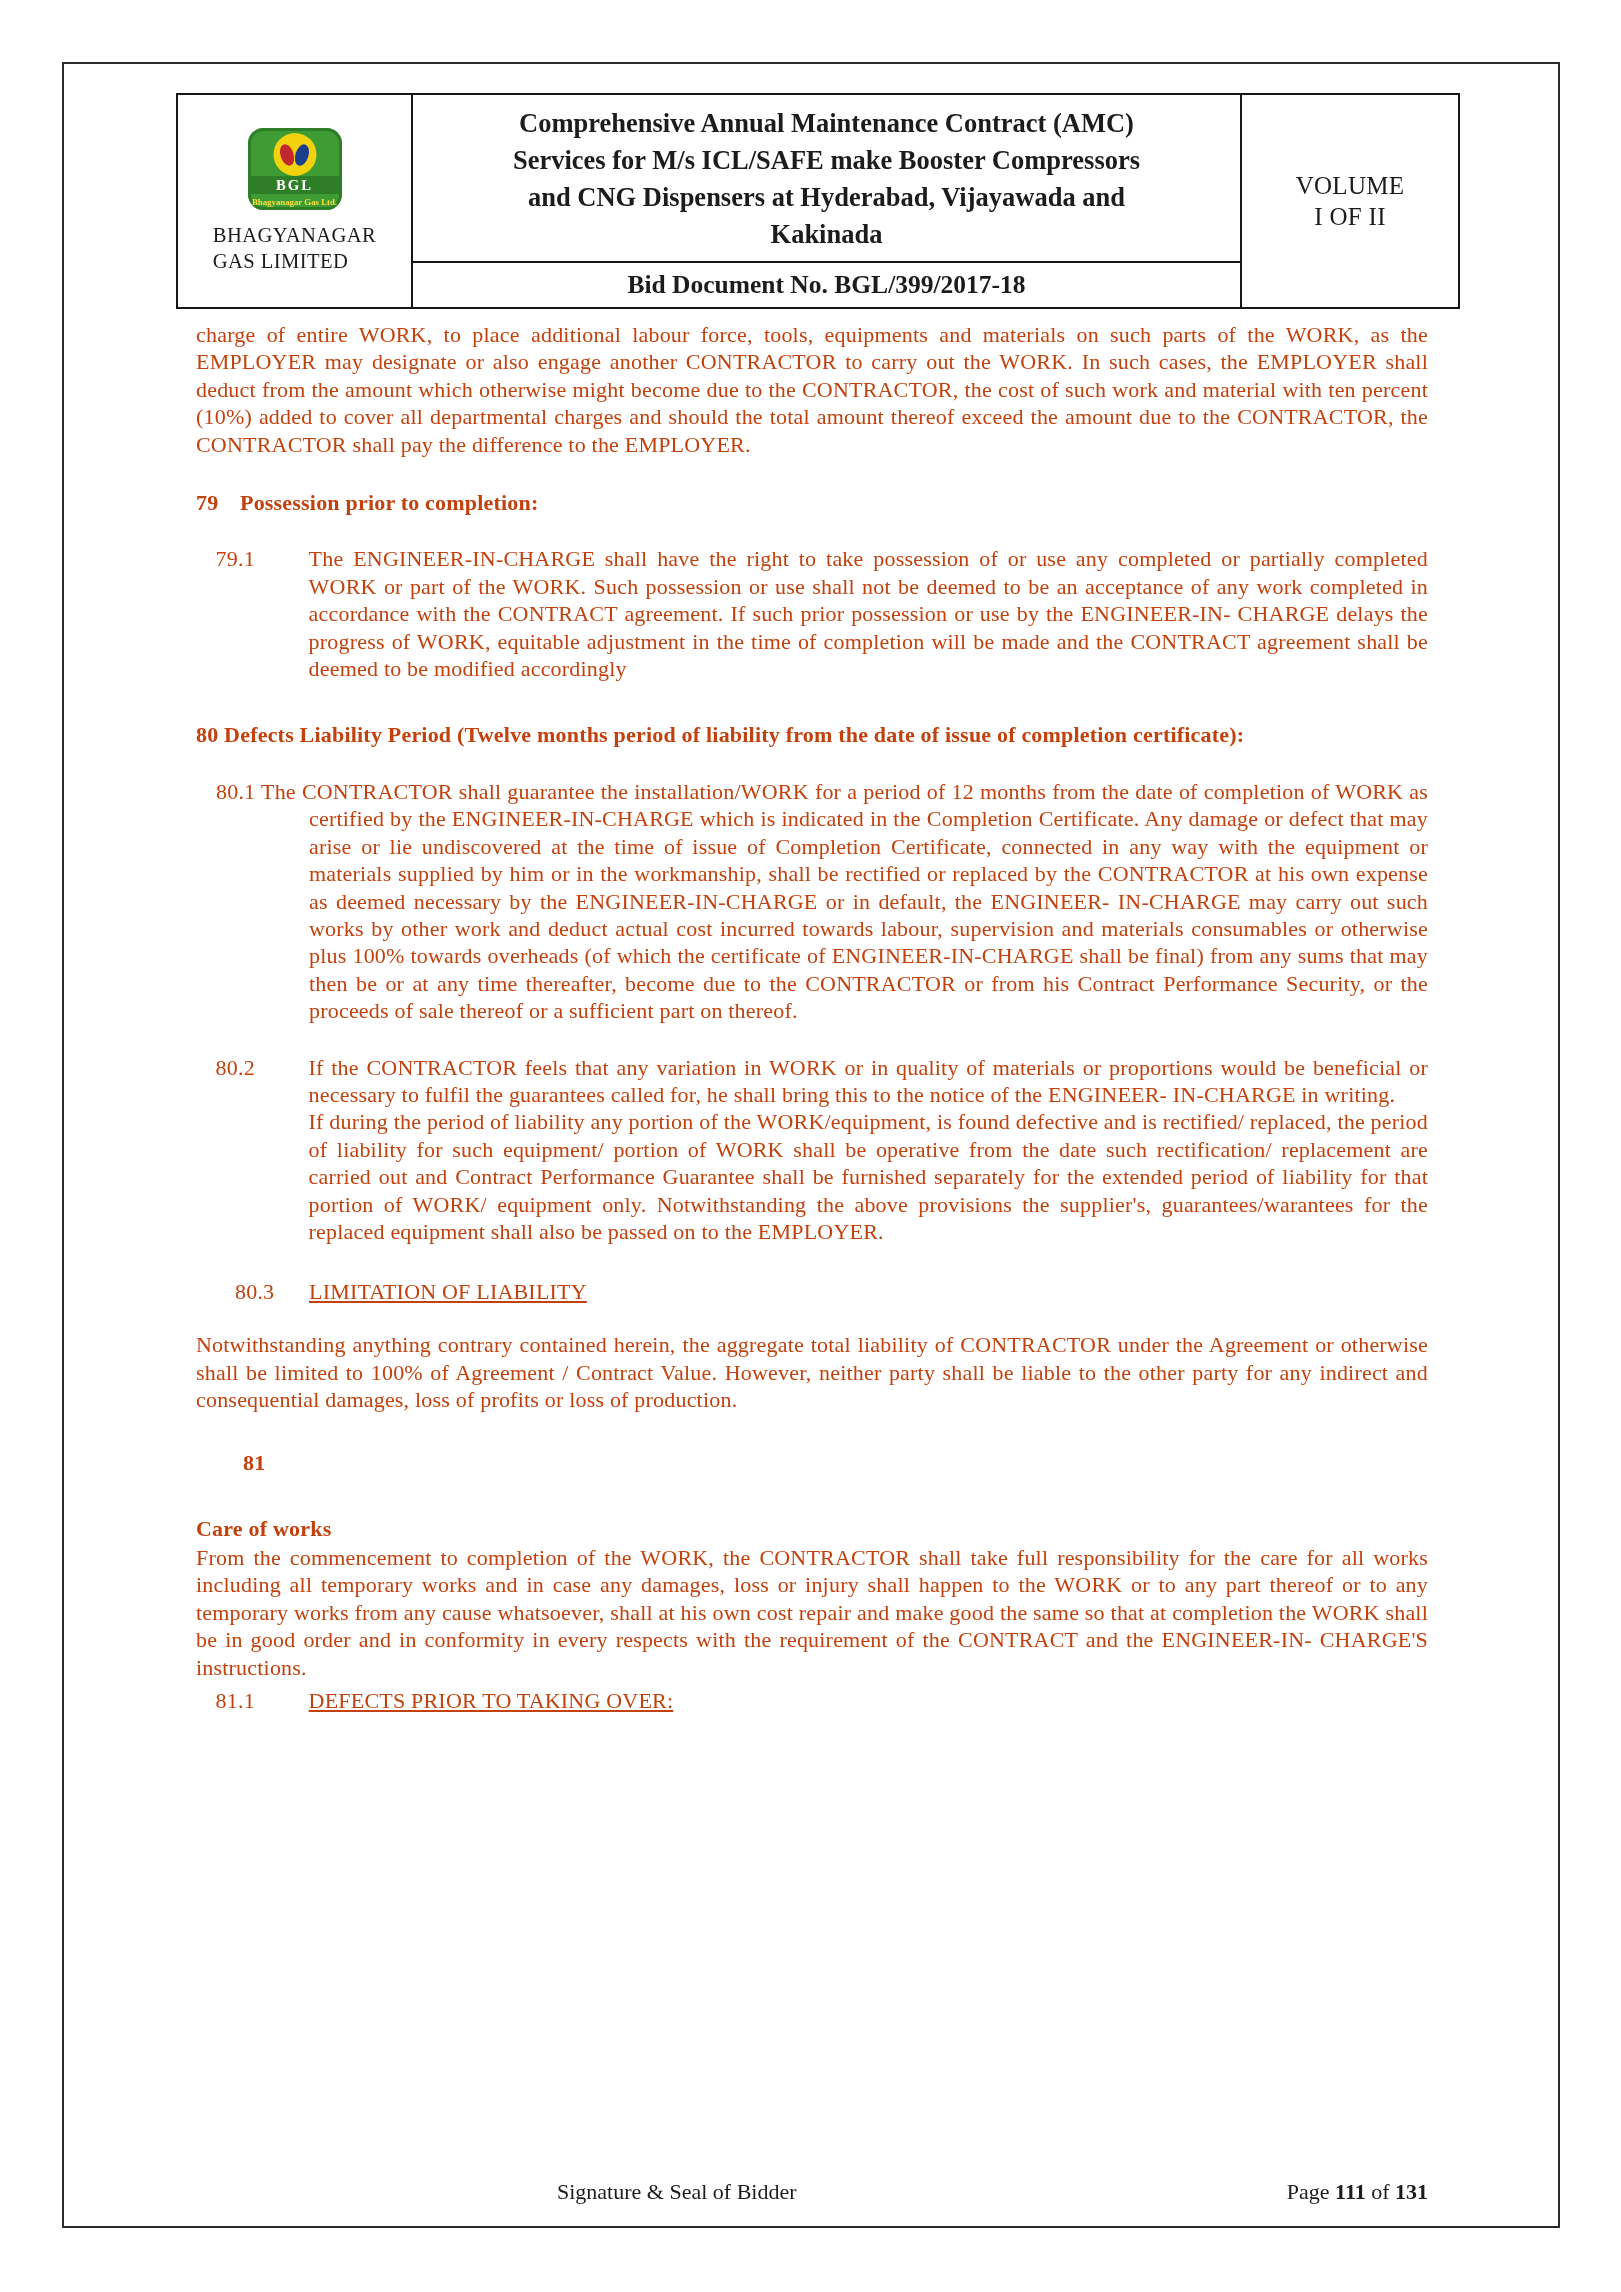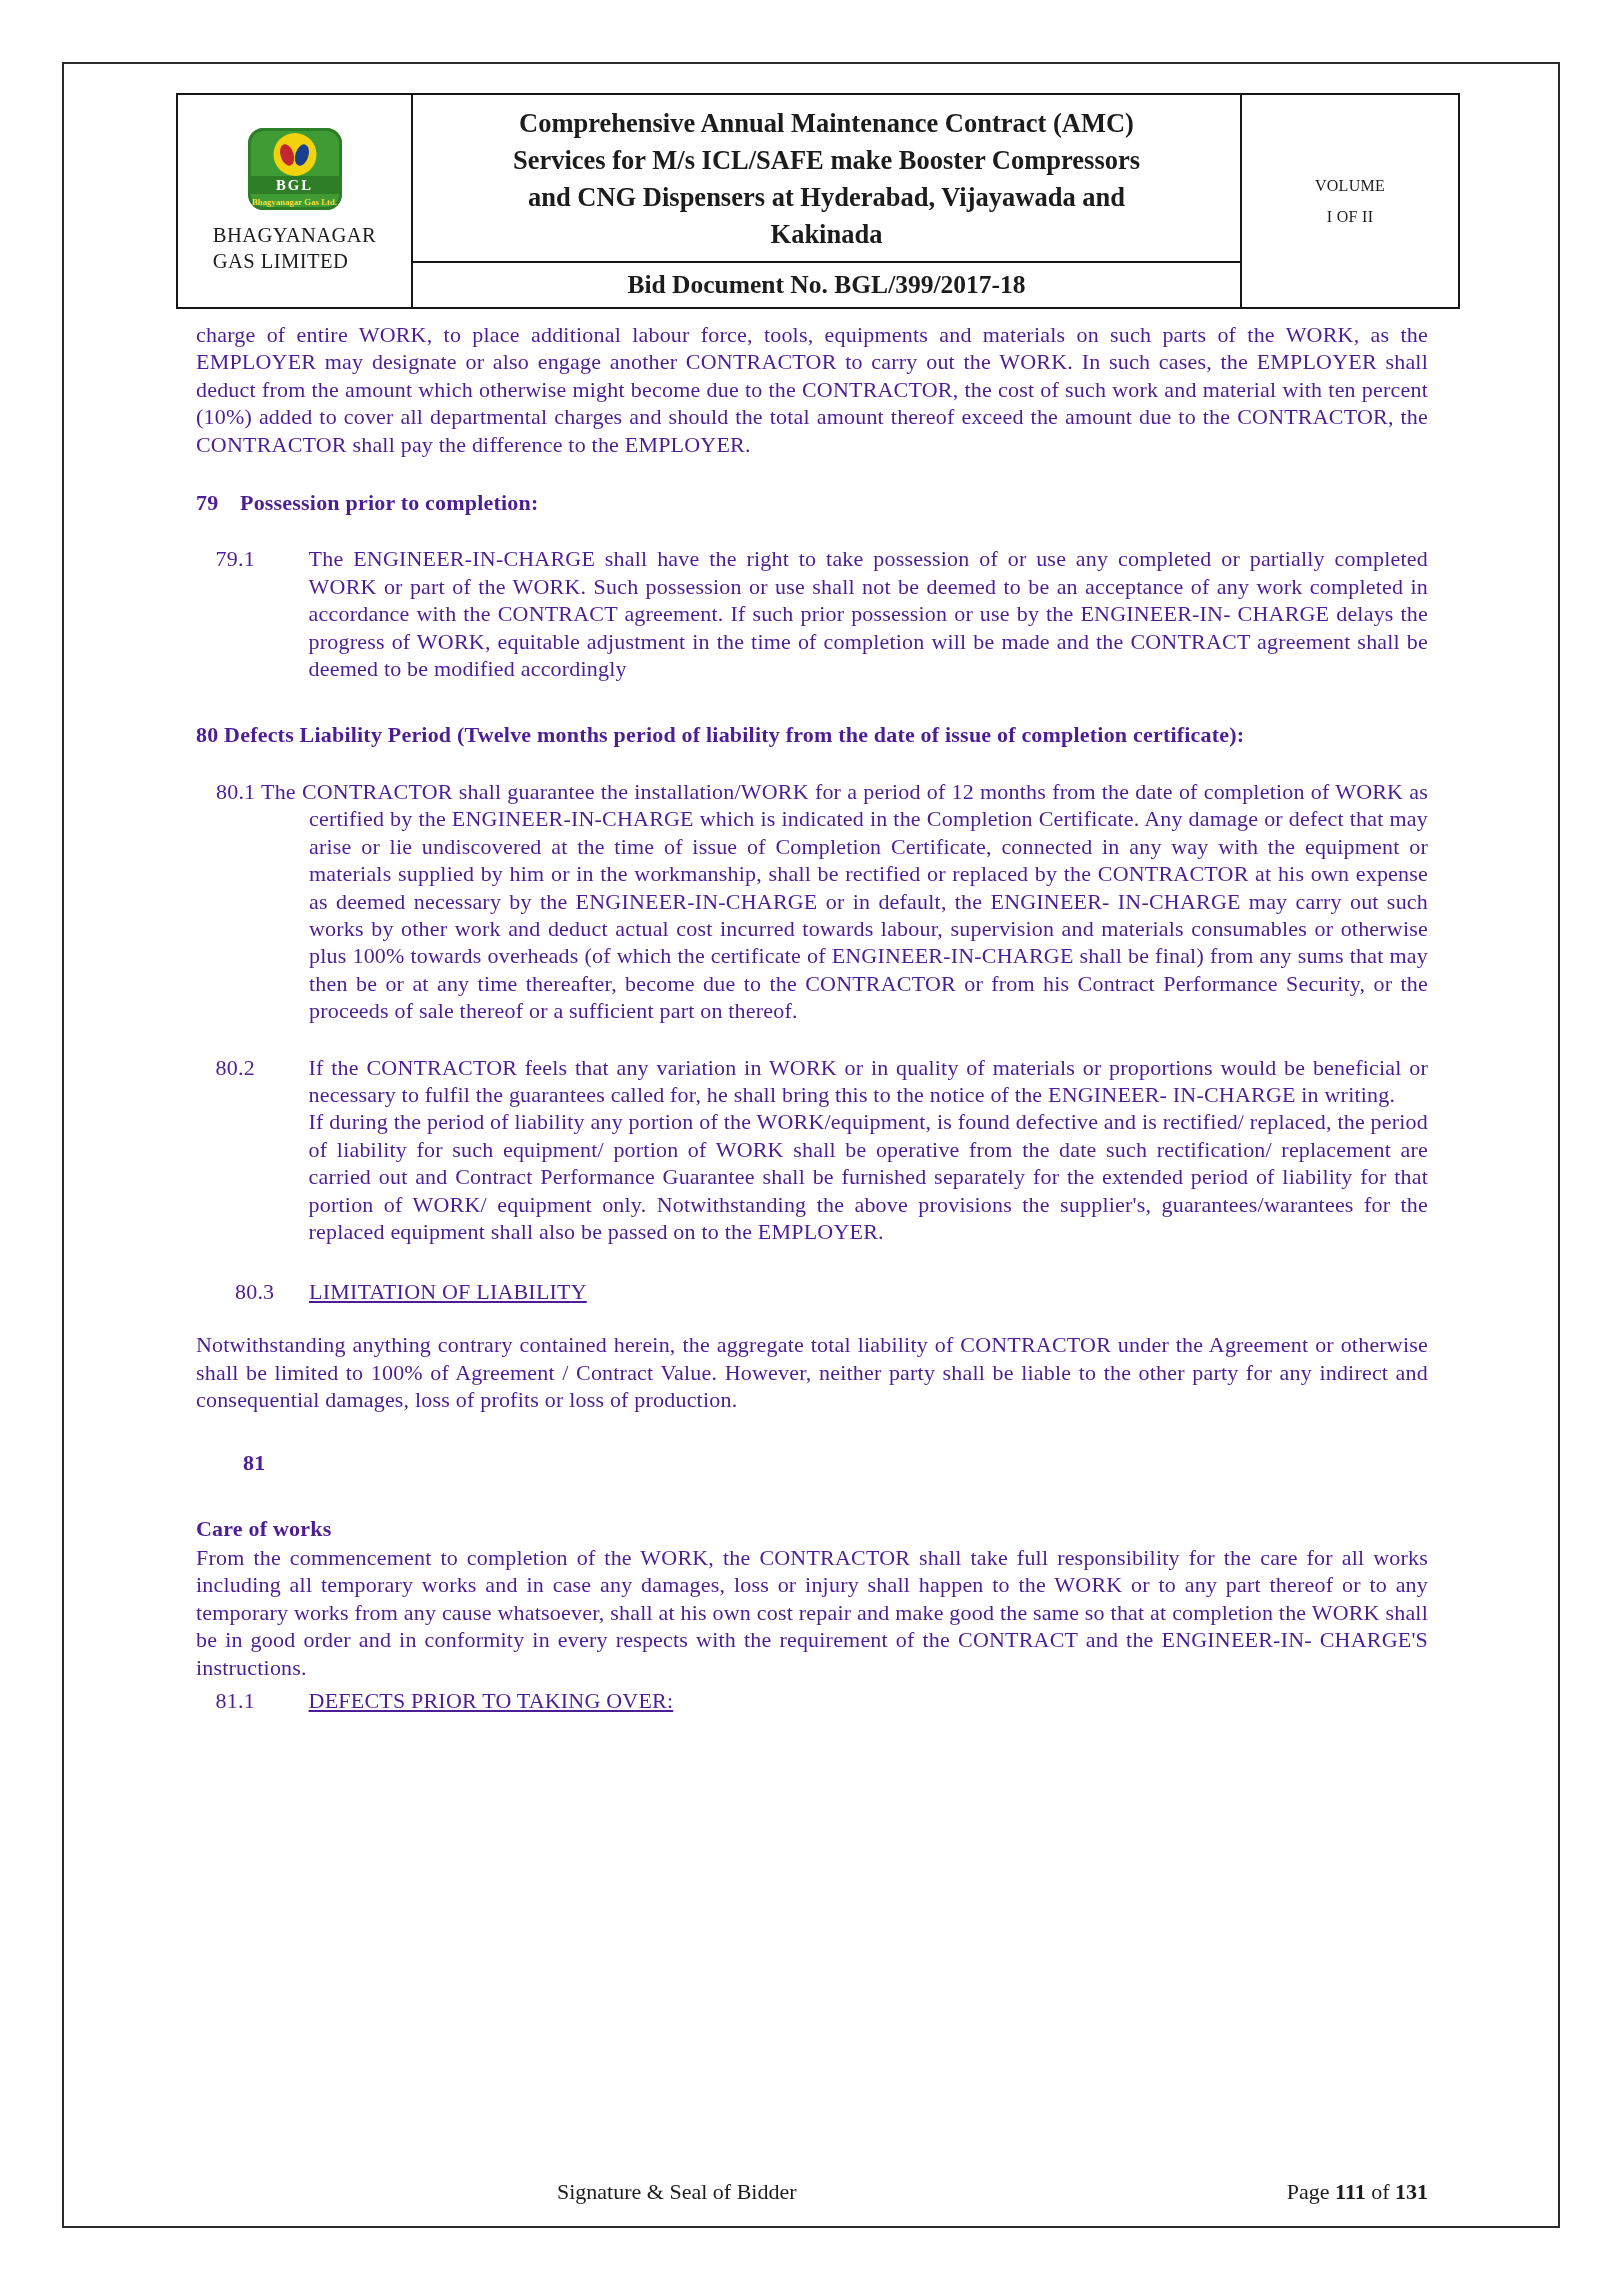--- a/index.html
+++ b/index.html
@@ -40,21 +40,21 @@
   .title-cell {
     flex: 1;
     text-align: center;
     display: flex; flex-direction: column; justify-content: flex-start;
     padding: 9.8px 17.6px 0 17.6px;
   }
   .volume-cell {
     width: 216px;
     display: flex; flex-direction: column;
     align-items: center; justify-content: center;
-    font-size: 16px; line-height: 31px;
+    font-size: 25px; line-height: 31px;
     letter-spacing: 0.3px;
   }
   .doc-title { font-weight: 700; font-size: 26.5px; line-height: 37px; }
   .bid-no {
     font-weight: 700; font-size: 25.5px; line-height: 39px;
     border-top: 2px solid #161616;
     margin: 7.8px -17.6px 0 -17.6px;
     padding: 2px 17.6px 3.9px 17.6px;
   }
 
@@ -95,21 +95,21 @@
   }
 
   
   .content {
     position: absolute;
     left: 196px; top: 321px;
     width: 1232px;
     font-size: 22px;
     line-height: 27.4px;
     letter-spacing: 0.2px;
-    color: #4c1d95;
+    color: #c2410c;
   }
   .content p { margin: 0; }
   .para { text-align: justify; }
   .indent { margin-left: 113px; }
   .b { font-weight: 700; }
   .underline-head { text-decoration: underline; }
 
   .sec-head { display: flex; font-weight: 700; margin-top: 31px; }
   .sec-head .sec-num { flex: 0 0 44px; }
 

